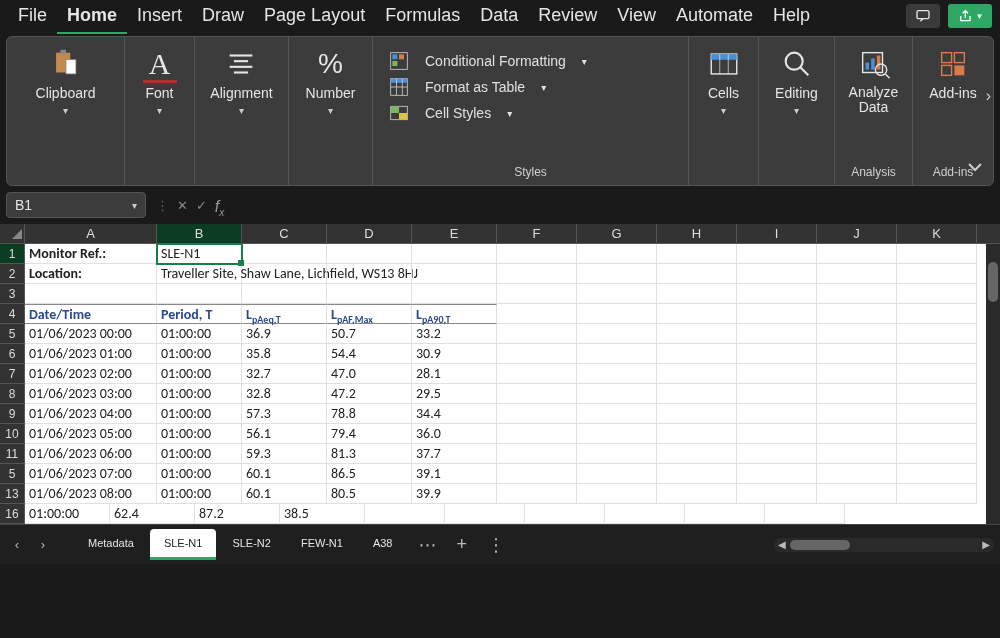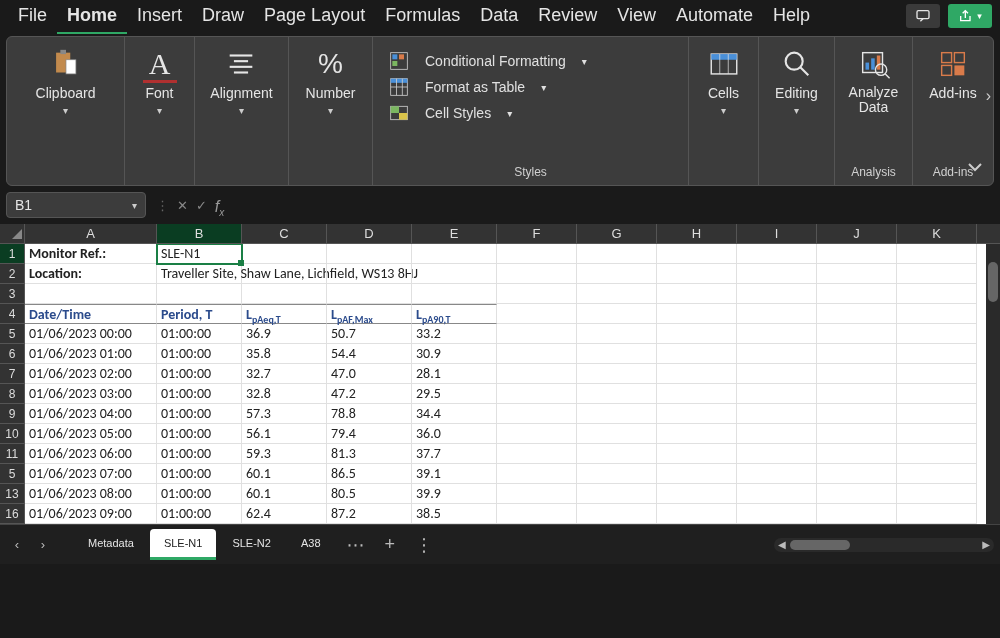--- a/index.html
+++ b/index.html
@@ -733,21 +733,20 @@
           <div class="cell cE center">39.9</div>
           <div class="cell cF"></div>
           <div class="cell cG"></div>
           <div class="cell cH"></div>
           <div class="cell cI"></div>
           <div class="cell cJ"></div>
           <div class="cell cK"></div>
         </div>
         <div class="row">
           <div class="rh">16</div>
-          <div class="cell cA">01/06/2023 09:00</div>
           <div class="cell cB center">01:00:00</div>
           <div class="cell cC center">62.4</div>
           <div class="cell cD center">87.2</div>
           <div class="cell cE center">38.5</div>
           <div class="cell cF"></div>
           <div class="cell cG"></div>
           <div class="cell cH"></div>
           <div class="cell cI"></div>
           <div class="cell cJ"></div>
           <div class="cell cK"></div>
@@ -761,20 +760,21 @@
 </div>
 
 <div class="sheettabs">
   <div class="navarrow">‹</div>
   <div class="navarrow">›</div>
   <div style="width:12px;"></div>
   <div id="sheet-tabs-host" style="display:flex;gap:2px;">
       <div class="stab">Metadata</div>
       <div class="stab active">SLE-N1</div>
       <div class="stab">SLE-N2</div>
+      <div class="stab">FEW-N1</div>
       <div class="stab">A38</div>
     </div>
   <div class="more">⋯</div>
   <div class="plus">+</div>
   <div class="menu">⋮</div>
   <div class="hscroll">
     <span class="arr">◀</span>
     <div class="track">
         <div class="thumb"></div>
       </div>

